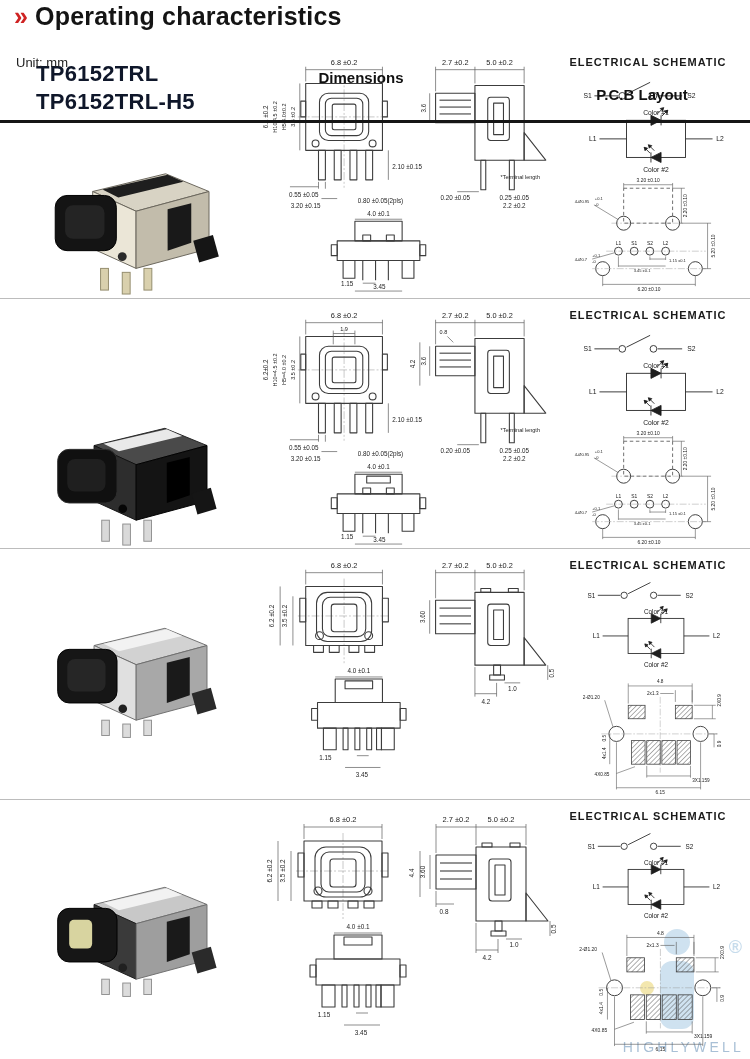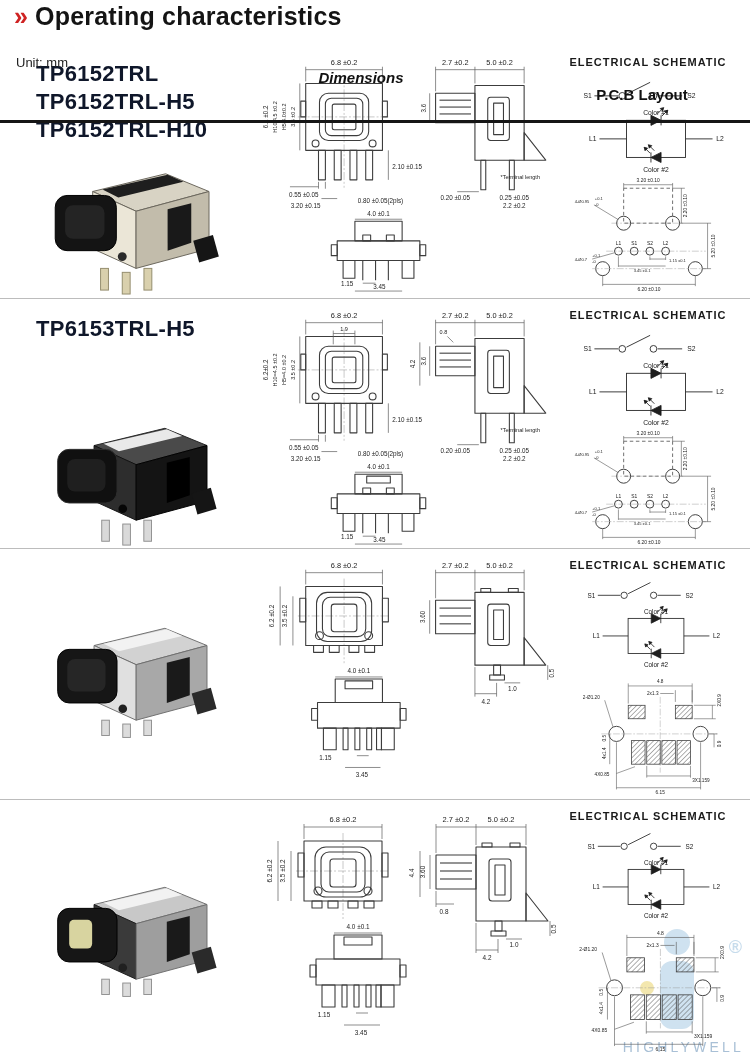--- a/index.html
+++ b/index.html
@@ -3,21 +3,21 @@
 <meta charset="utf-8">
 <style>
   html,body{margin:0;padding:0;}
   body{width:750px;height:1059px;background:#fff;font-family:"Liberation Sans",sans-serif;position:relative;overflow:hidden;}
   .page{position:absolute;inset:0;background:#ffffff;}
   
   .hdr-title{position:absolute;left:14px;top:2px;font-size:25px;font-weight:bold;color:#141414;letter-spacing:.2px;}
   .hdr-title .bullet{color:#cf2323;margin-right:7px;font-weight:bold;}
   .unit{position:absolute;left:16px;top:26px;font-size:13px;color:#222;}
   .colhdr{position:absolute;top:25px;font-size:15px;font-weight:bold;color:#111;text-align:center;}
-  .col-dim{left:300px;width:122px;font-style:italic;}
+  .col-dim{left:300px;width:122px;}
   .col-pcb{left:577px;width:130px;}
   .rule{position:absolute;left:0;top:42px;width:750px;height:3px;background:#161616;}
   .sep{position:absolute;left:0;width:750px;height:1px;background:#bcbcbc;}
   
   .row{position:absolute;left:0;width:750px;}
   .models{position:absolute;left:36px;}
   .model{font-size:22px;font-weight:bold;color:#0f172a;line-height:28px;letter-spacing:.3px;}
   .photo{position:absolute;}
   .dims{position:absolute;left:258px;width:304px;}
   .pcbcol-title{position:absolute;left:554px;width:188px;text-align:center;font-family:Liberation Sans, sans-serif;font-size:11px;font-weight:bold;letter-spacing:1px;color:#1a1a1a;}
@@ -65,21 +65,20 @@
   <div class="rule zup"></div>
 
   <div class="sep" style="top:298px"></div>
   <div class="sep" style="top:548px"></div>
   <div class="sep" style="top:799px"></div>
 
   <section class="row" style="top:48px;height:249px">
     <div class="models" style="top:12px">
       <div class="model">TP6152TRL</div>
       <div class="model">TP6152TRL-H5</div>
-      <div class="model">TP6152TRL-H10</div>
     </div>
     <svg class="photo" style="left:40px;top:110px" width="200" height="138" viewBox="0 0 200 140">
       <polygon points="52,34 126,16 170,34 96,54" fill="#d8d3c4" stroke="#6b675c"></polygon>
       <polygon points="62,32 128,17 144,24 78,40" fill="#1e1e1e"></polygon>
       <polygon points="52,34 96,54 96,112 52,92" fill="#ebe6d7" stroke="#6b675c"></polygon>
       <polygon points="96,54 170,34 170,92 96,112" fill="#c2bcab" stroke="#6b675c"></polygon>
       <polygon points="128,52 152,46 152,86 128,94" fill="#191919"></polygon>
       <polygon points="154,84 174,78 180,100 160,106" fill="#151515"></polygon>
       <rect x="14" y="38" width="62" height="56" rx="12" fill="#141414" stroke="#000"></rect>
       <rect x="24" y="48" width="40" height="34" rx="8" fill="#242424"></rect>
@@ -244,21 +243,20 @@
       <text class="tt" x="162" y="80" transform="rotate(-90 162 80)" text-anchor="middle">5.20 ±0.10</text>
       <line class="dl" x1="34" y1="114" x2="34" y2="126"></line>
         <line class="dl" x1="140" y1="114" x2="140" y2="126"></line>
         <line class="dl" x1="34" y1="124" x2="140" y2="124"></line>
       <text class="tt" x="87" y="132" text-anchor="middle">6.20 ±0.10</text>
     </svg>
   </section>
 
   <section class="row" style="top:301px;height:247px">
     <div class="models" style="top:14px">
-      <div class="model">TP6153TRL-H5</div>
     </div>
     <svg class="photo" style="left:40px;top:112px" width="200" height="134" viewBox="0 0 200 140">
       <polygon points="52,34 126,16 170,34 96,54" fill="#4a4a4a" stroke="#222"></polygon>
       <polygon points="62,32 128,17 144,24 78,40" fill="#e9e9e9"></polygon>
       <polygon points="52,34 96,54 96,112 52,92" fill="#2d2d2d" stroke="#111"></polygon>
       <polygon points="96,54 170,34 170,92 96,112" fill="#141414" stroke="#000"></polygon>
       <polygon points="128,52 152,46 152,86 128,94" fill="#000"></polygon>
       <polygon points="154,84 174,78 180,100 160,106" fill="#151515"></polygon>
       <rect x="14" y="38" width="62" height="56" rx="12" fill="#101010" stroke="#2f2f2f"></rect>
       <rect x="24" y="48" width="40" height="34" rx="8" fill="#1f1f1f"></rect>

